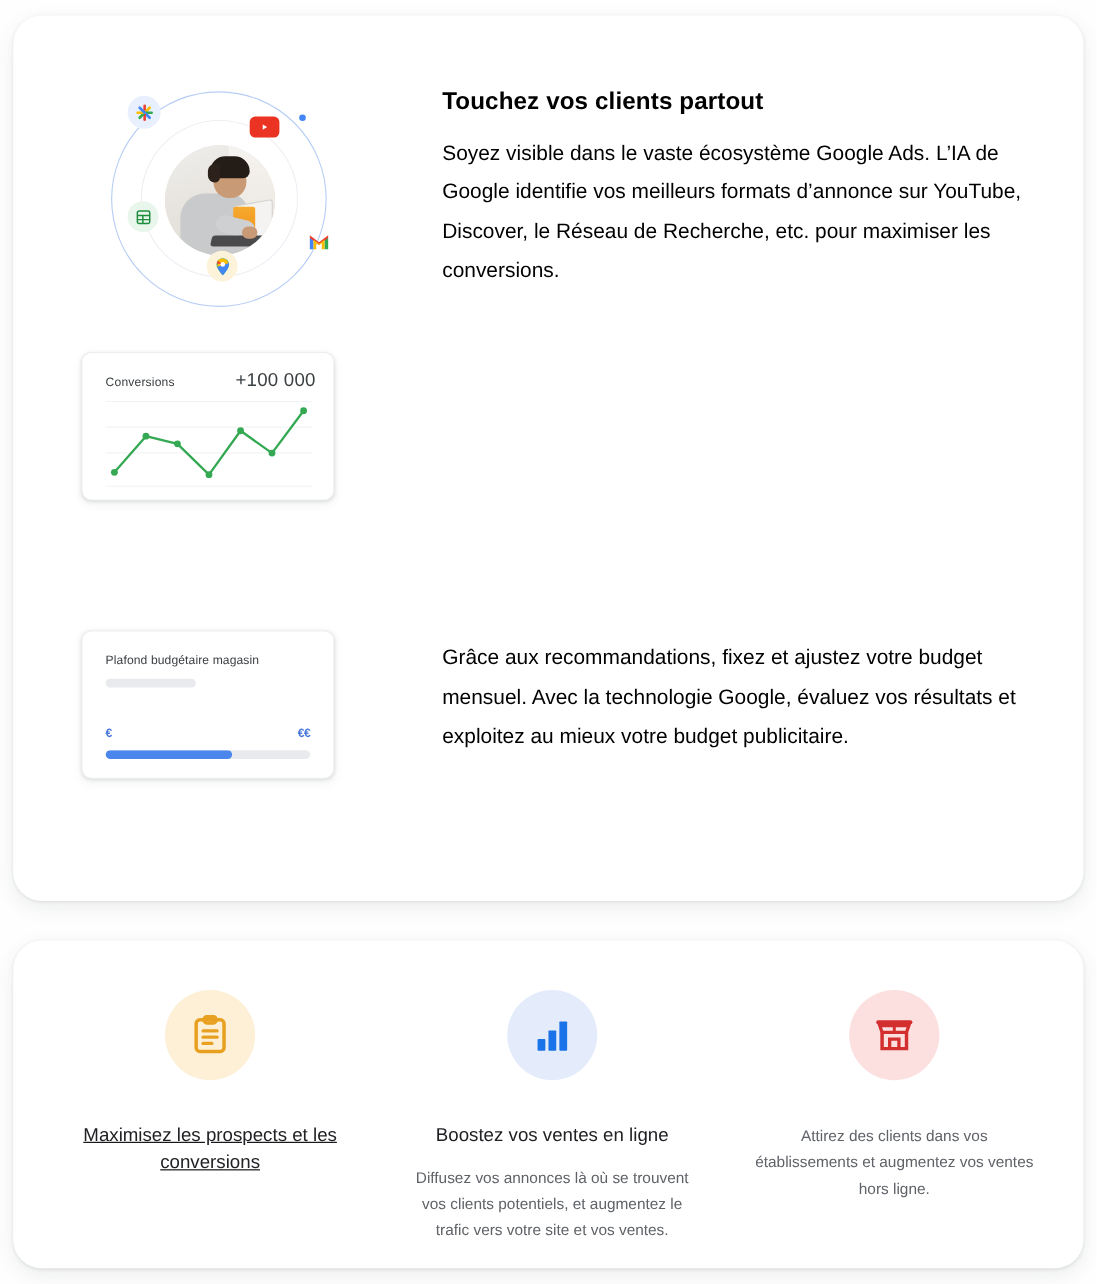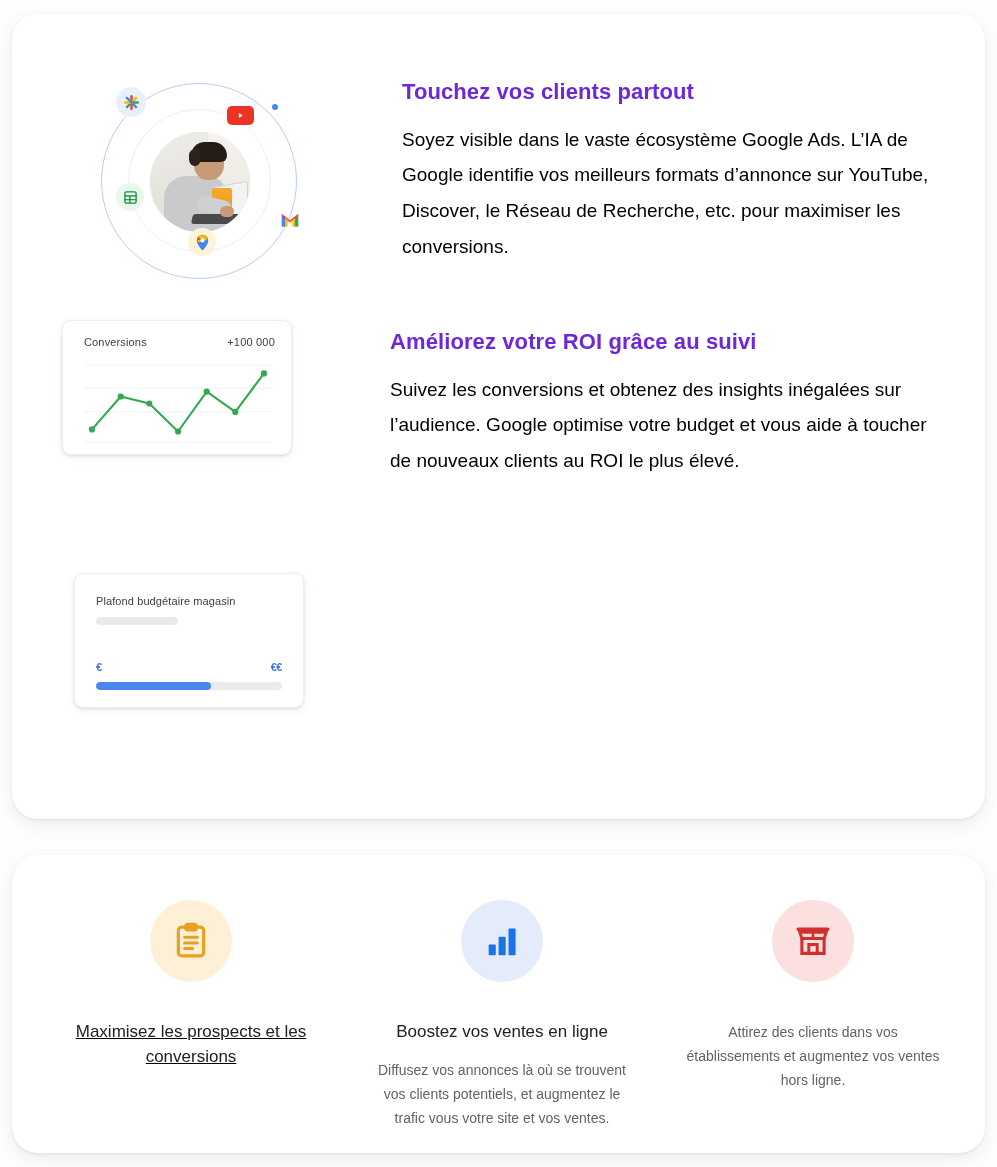--- a/index.html
+++ b/index.html
@@ -41,36 +41,36 @@
     height: 298px;
   }
 
   
   .feature-row {
     position: absolute;
     display: flex;
     align-items: flex-start;
   }
   #feature-row-0 { left: 62px; top: 56px;  width: 880px; }
-  #feature-row-1 { left: 50px; top: 306px; width: 880px; }
+  #feature-row-1 { left: 62px; top: 306px; width: 880px; }
   #feature-row-2 { left: 62px; top: 559px; width: 880px; }
 
   .feature-visual {
     width: 328px;
     flex: 0 0 328px;
     position: relative;
   }
   .feature-text {
     padding-top: 8px;
     flex: 1 1 auto;
   }
   .feature-title {
     font-size: 22px;
     font-weight: 700;
-    color: #6d28d9;
+    color: #000000;
     letter-spacing: .1px;
     margin: 0 0 16px 0;
     line-height: 1.25;
   }
   .feature-desc {
     font-size: 19px;
     color: #000000;
     line-height: 1.88;
     margin: 0;
     max-width: 540px;
@@ -203,21 +203,21 @@
     display: flex;
     justify-content: space-between;
     align-items: baseline;
   }
   .mini-label {
     font-size: 11px;
     color: #3c4043;
     letter-spacing: .15px;
   }
   .mini-value {
-    font-size: 11px;
+    font-size: 17px;
     color: #3c4043;
     letter-spacing: .2px;
     text-align: center;
   }
   .mini-chart {
     position: absolute;
     left: 21px; top: 38px;
     width: 188px; height: 84px;
   }
 
@@ -399,41 +399,38 @@
               <circle cx="8.0" cy="70.4" r="3.1" fill="#34a853"></circle>
               <circle cx="36.7" cy="37.5" r="3.1" fill="#34a853"></circle>
               <circle cx="65.3" cy="44.5" r="3.1" fill="#34a853"></circle>
               <circle cx="94.0" cy="72.5" r="3.1" fill="#34a853"></circle>
               <circle cx="122.7" cy="32.6" r="3.1" fill="#34a853"></circle>
               <circle cx="151.3" cy="52.9" r="3.1" fill="#34a853"></circle>
               <circle cx="180.0" cy="14.4" r="3.1" fill="#34a853"></circle>
             </svg>
         </div>
       </div>
-      <div class="feature-text">
-        <h2 class="feature-title">Améliorez votre ROI grâce au suivi</h2>
-        <p class="feature-desc">Suivez les conversions et obtenez des insights inégalées sur l’audience. Google optimise votre budget et vous aide à toucher de nouveaux clients au ROI le plus élevé.</p>
-      </div>
     </div>
 
     <div class="feature-row" id="feature-row-2">
       <div class="feature-visual">
         <div class="mini-card">
           <div class="budget-title">Plafond budgétaire magasin</div>
           <div class="budget-skel"></div>
           <div class="budget-scale">
             <span>€</span>
             <span>€€</span>
           </div>
           <div class="budget-track">
             <div class="budget-fill" id="budget-fill" style="width: 62%;"></div>
           </div>
         </div>
       </div>
       <div class="feature-text">
+        <p class="feature-desc">Grâce aux recommandations, fixez et ajustez votre budget mensuel. Avec la technologie Google, évaluez vos résultats et exploitez au mieux votre budget publicitaire.</p>
       </div>
     </div>
   </div>
 
   <div class="card" id="benefits-card"></div>
 
   <div class="benefit" id="benefit-0">
     <div class="benefit-icon" id="benefit-icon-0" style="background: rgb(253, 240, 214);">
       <svg width="38" height="38" viewBox="0 0 24 24">
         <rect x="4" y="3.2" width="16" height="18.2" rx="2.2" fill="none" stroke="#e8a020" stroke-width="2"></rect>
@@ -448,21 +445,21 @@
 
   <div class="benefit" id="benefit-1">
     <div class="benefit-icon" id="benefit-icon-1" style="background: rgb(228, 236, 251);">
       <svg width="34" height="34" viewBox="0 0 24 24">
         <rect x="2.6" y="14.5" width="5" height="7.5" rx="0.6" fill="#1a73e8"></rect>
         <rect x="9.6" y="9" width="5" height="13" rx="0.6" fill="#1a73e8"></rect>
         <rect x="16.6" y="3.2" width="5" height="18.8" rx="0.6" fill="#1a73e8"></rect>
       </svg>
     </div>
     <p class="benefit-title">Boostez vos ventes en ligne</p>
-    <p class="benefit-desc">Diffusez vos annonces là où se trouvent vos clients potentiels, et augmentez le trafic vous votre site et vos ventes.</p>
+    <p class="benefit-desc">Diffusez vos annonces là où se trouvent vos clients potentiels, et augmentez le trafic vers votre site et vos ventes.</p>
   </div>
 
   <div class="benefit" id="benefit-2">
     <div class="benefit-icon" id="benefit-icon-2" style="background: rgb(251, 224, 223);">
       <svg width="36" height="36" viewBox="0 0 24 24">
         <line x1="2.2" y1="4.2" x2="21.8" y2="4.2" stroke="#d32f2f" stroke-width="2.3" stroke-linecap="round"></line>
         <path d="M3.2 6.2 L20.8 6.2 L19.4 10.4 L4.6 10.4 Z" fill="none" stroke="#d32f2f" stroke-width="2"></path>
         <path d="M4.6 10.4 L4.6 20.2 L19.4 20.2 L19.4 10.4" fill="none" stroke="#d32f2f" stroke-width="2.1"></path>
         <path d="M9.2 20.2 L9.2 14.4 L14.8 14.4 L14.8 20.2" fill="none" stroke="#d32f2f" stroke-width="2"></path>
         <line x1="12" y1="6.4" x2="12" y2="10.2" stroke="#d32f2f" stroke-width="1.8"></line>

